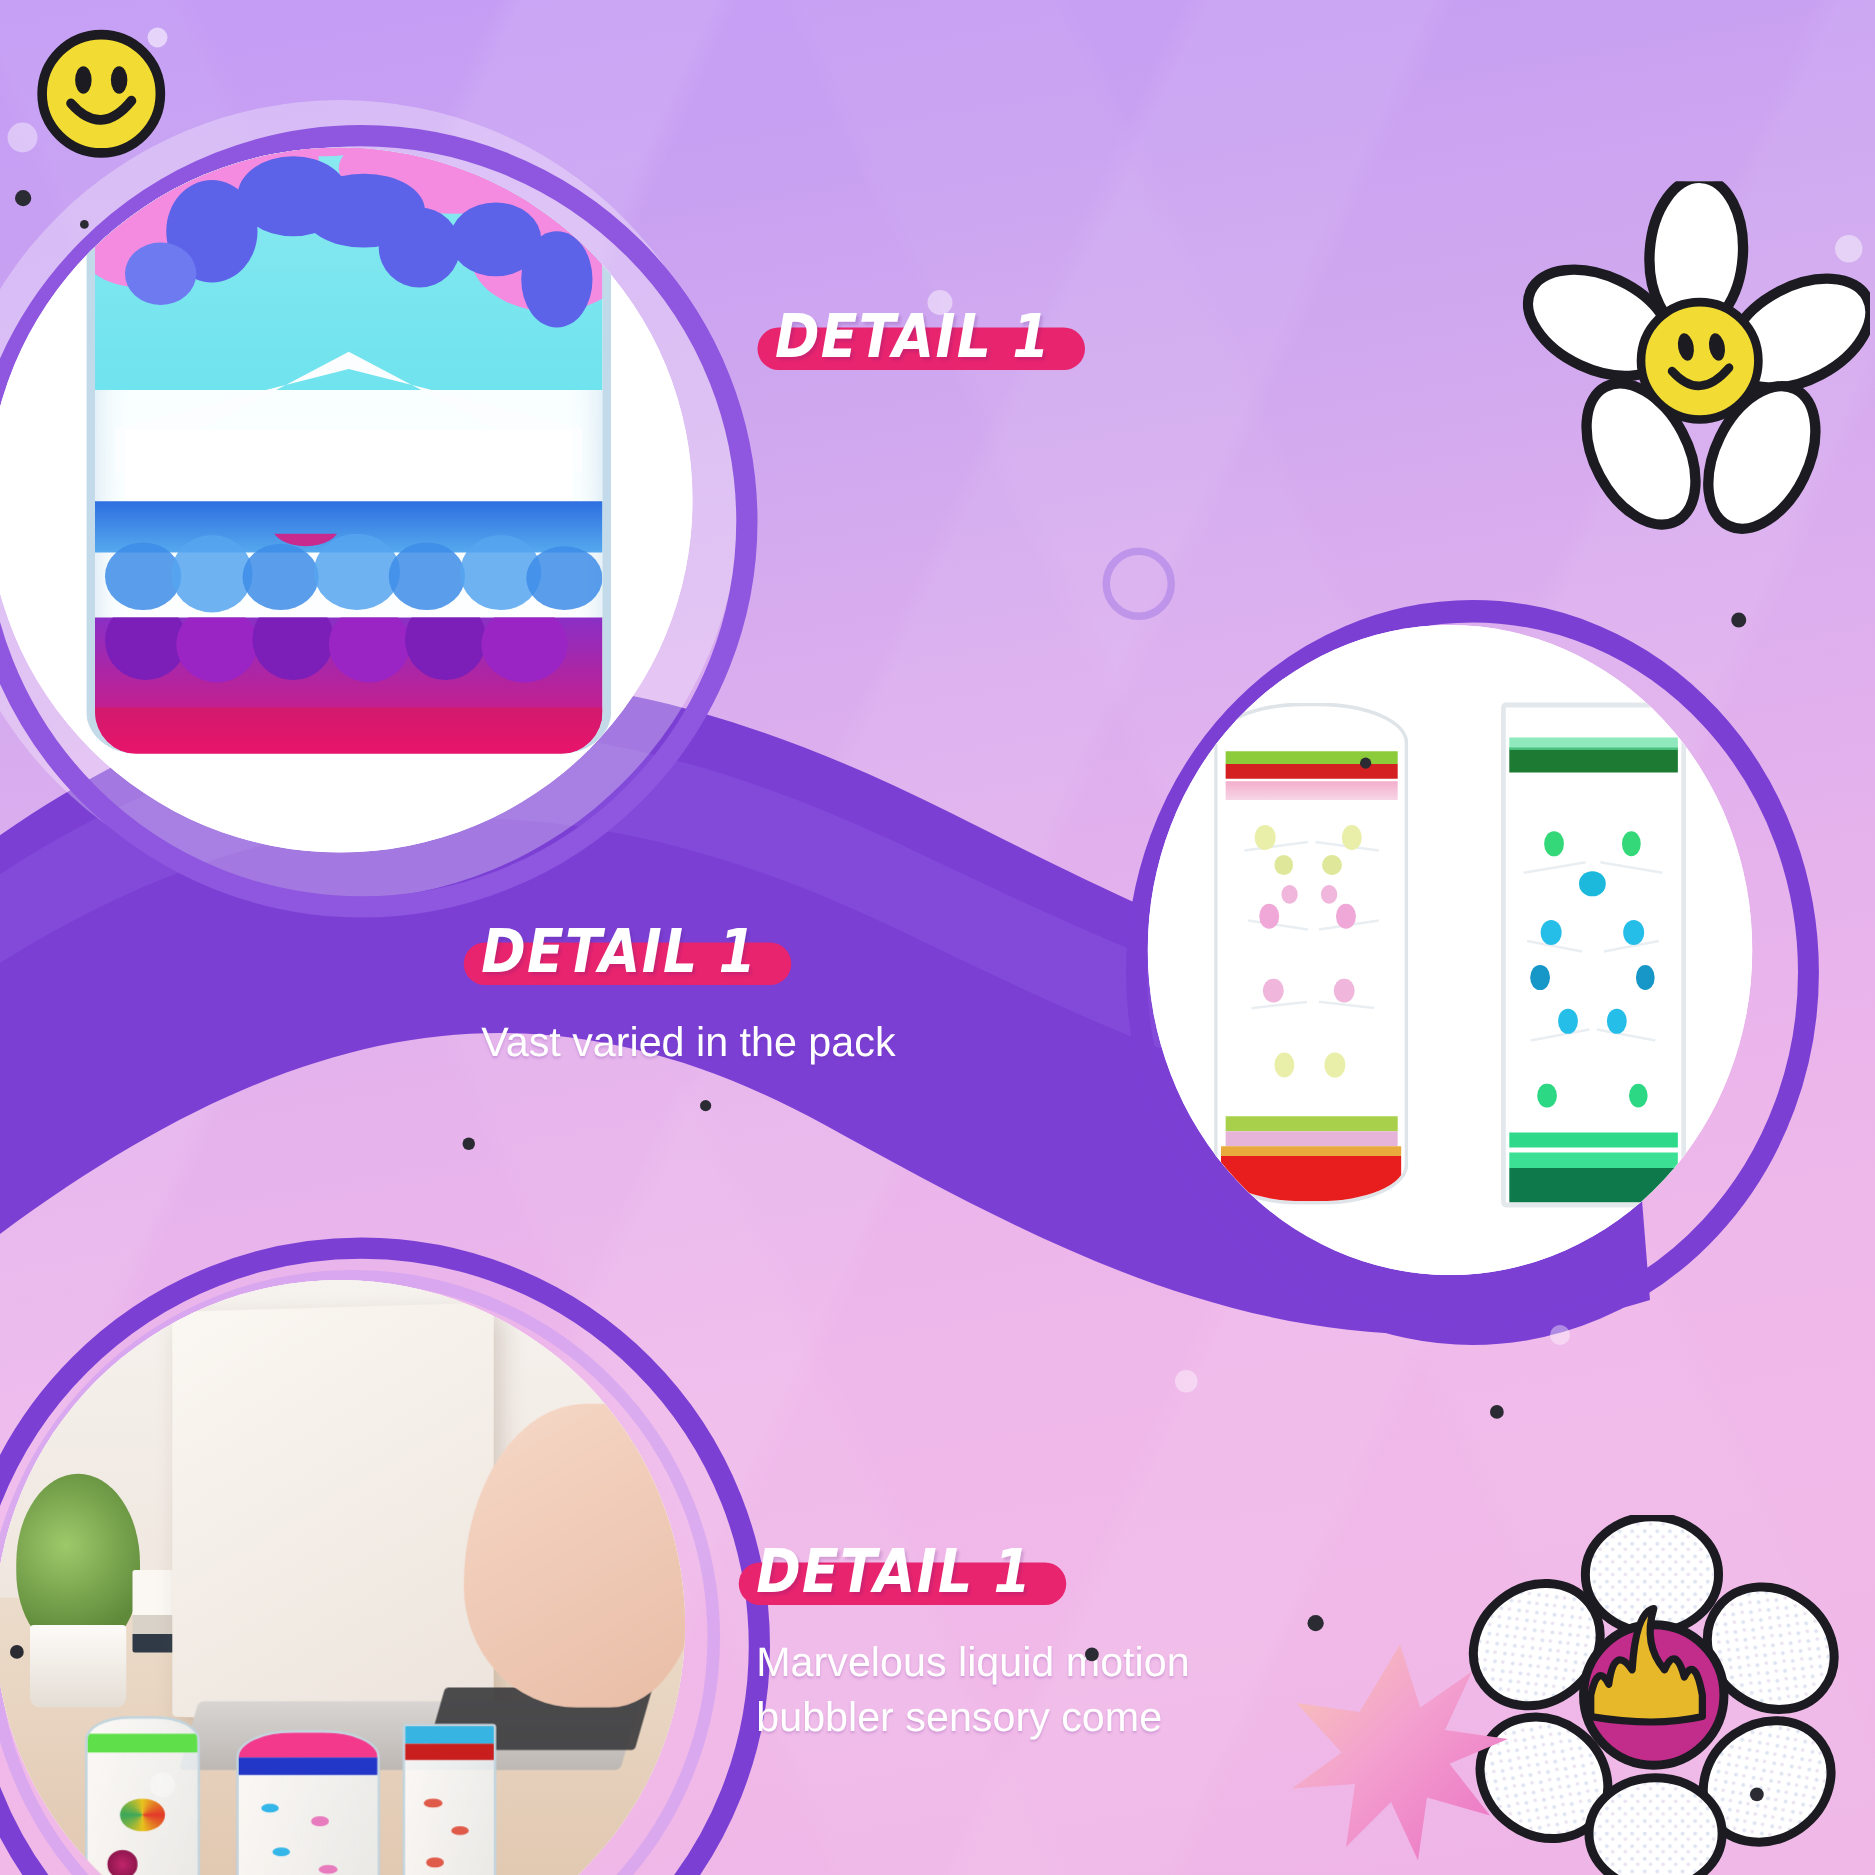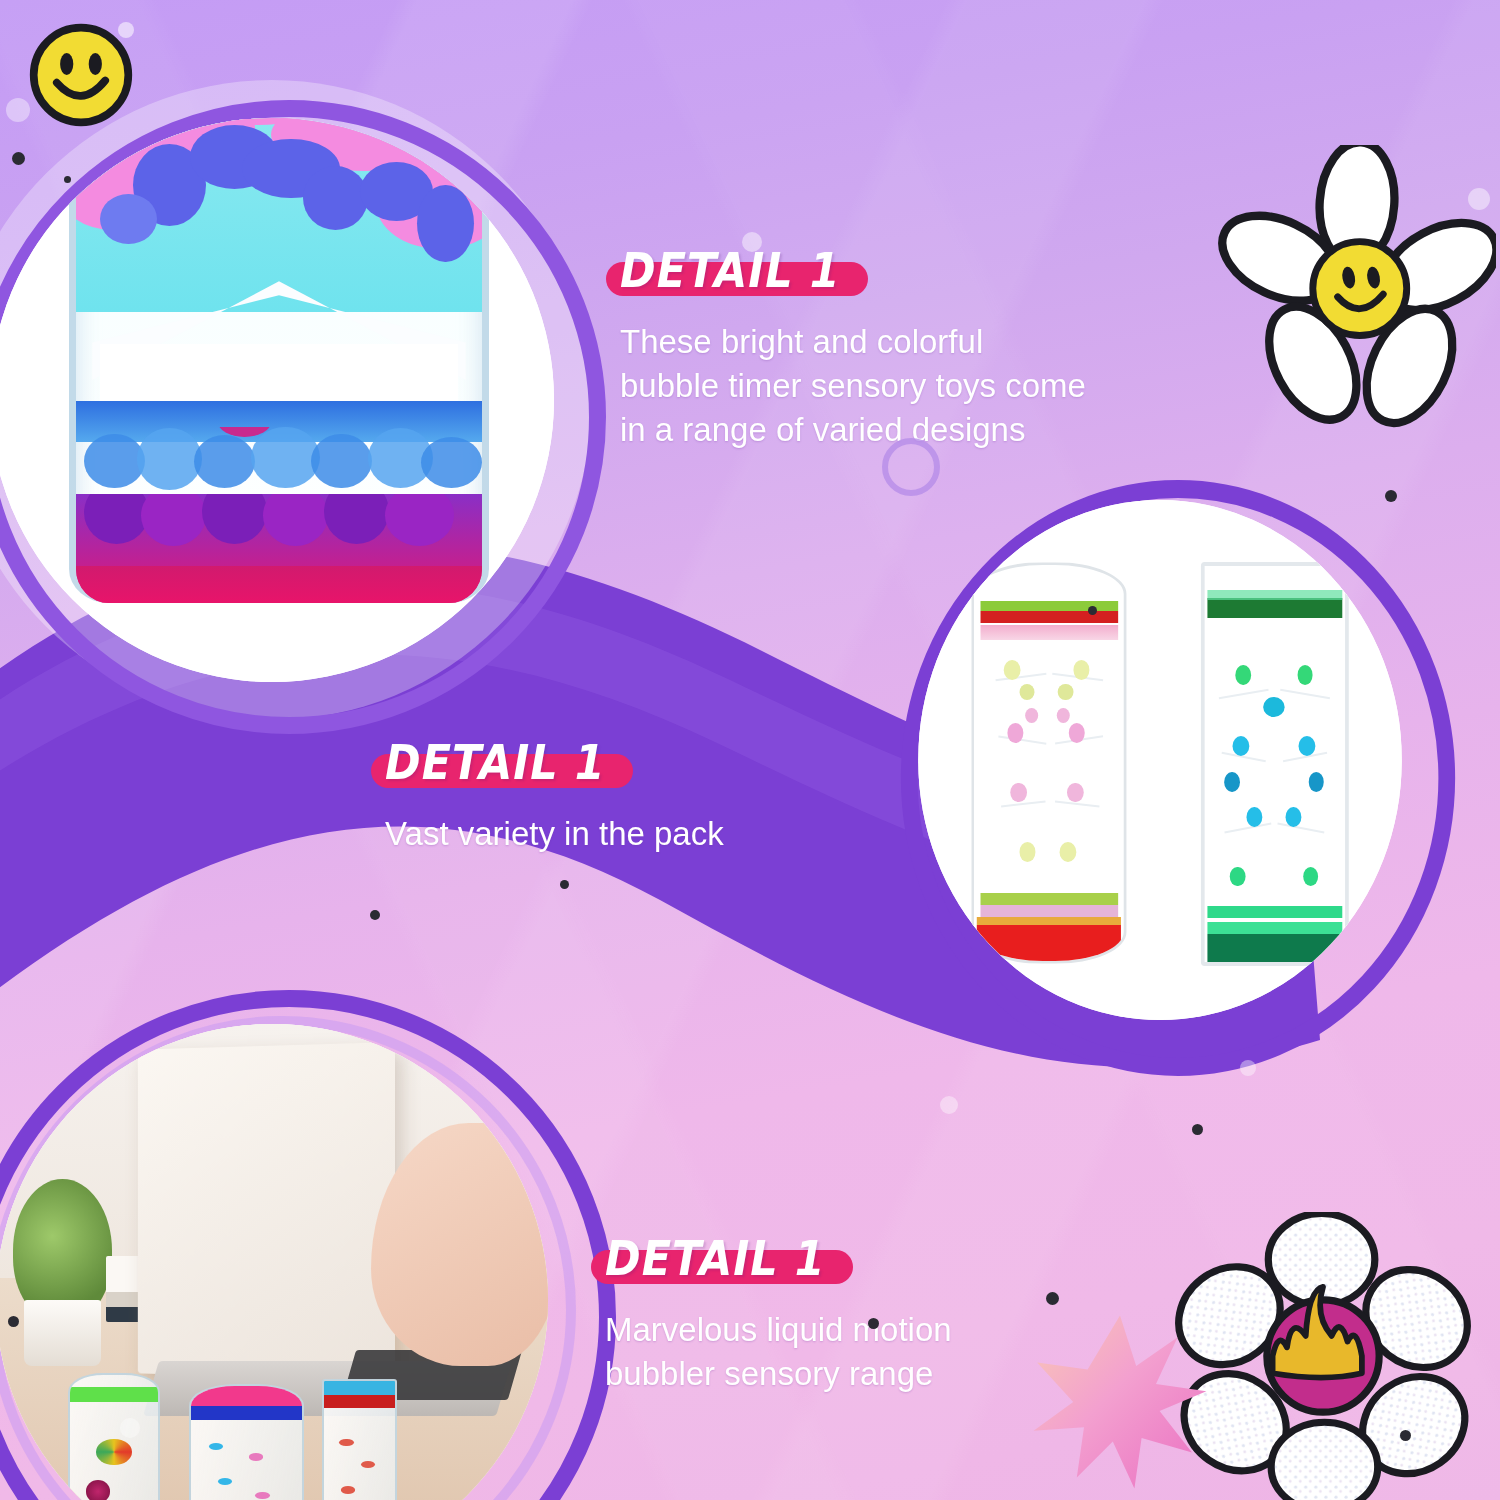--- a/index.html
+++ b/index.html
@@ -307,23 +307,20 @@
         </div>
       </div>
     </div>
   </div>
 
   <div class="detail" style="left:620px; top:248px; width:600px;">
     <div class="detail-head">
       <span class="detail-pill" style="width:262px;"></span>
       <span class="detail-title">DETAIL 1</span>
     </div>
-    <div class="detail-body">These bright and colorful
-bubble timer sensory toys come
-in a range of varied designs</div>
   </div>
 
   <div class="ring" style="left:880px; top:480px; width:560px; height:560px;
        border:18px solid #7B3FD4; border-radius:50%;
        transform: scaleX(0.93); transform-origin:center;"></div>
 
   <div class="photo-circle" style="left:900px; top:500px; width:520px; height:520px; transform:scaleX(0.93); transform-origin:center;">
     <div class="photo-inner p2-bg">
 
       <div class="timer-wavy">
@@ -379,21 +376,21 @@
       </div>
 
     </div>
   </div>
 
   <div class="detail" style="left:385px; top:740px; width:540px;">
     <div class="detail-head">
       <span class="detail-pill" style="width:262px;"></span>
       <span class="detail-title">DETAIL 1</span>
     </div>
-    <div class="detail-body">Vast variety in the pack</div>
+    <div class="detail-body">Vast varied in the pack</div>
   </div>
 
   <div class="ring" style="left:-38px; top:990px; width:620px; height:620px;
        border:17px solid #7B3FD4;"></div>
   <div class="ring" style="left:-12px; top:1016px; width:568px; height:568px;
        border:10px solid #C89AF2; opacity:.55;"></div>
 
   <div class="photo-circle" style="left:-4px; top:1024px; width:552px; height:552px;">
     <div class="photo-inner p3-bg">
       <div class="p3-wall"></div>
@@ -436,21 +433,21 @@
       </div>
     </div>
   </div>
 
   <div class="detail" style="left:605px; top:1236px; width:540px;">
     <div class="detail-head">
       <span class="detail-pill" style="width:262px;"></span>
       <span class="detail-title">DETAIL 1</span>
     </div>
     <div class="detail-body">Marvelous liquid motion
-bubbler sensory range</div>
+bubbler sensory come</div>
   </div>
 
   <svg class="sticker" style="left:26px; top:20px;" width="110" height="110" viewBox="0 0 100 100">
     <circle cx="50" cy="50" r="43" fill="#F2DC33" stroke="#1B1B21" stroke-width="7"></circle>
     <ellipse cx="37" cy="40" rx="6" ry="10" fill="#1B1B21"></ellipse>
     <ellipse cx="63" cy="40" rx="6" ry="10" fill="#1B1B21"></ellipse>
     <path d="M28 57 Q50 82 72 55" fill="none" stroke="#1B1B21" stroke-width="7" stroke-linecap="round"></path>
   </svg>
 
   <svg class="sticker" style="left:1218px; top:145px;" width="278" height="290" viewBox="0 0 200 210">

